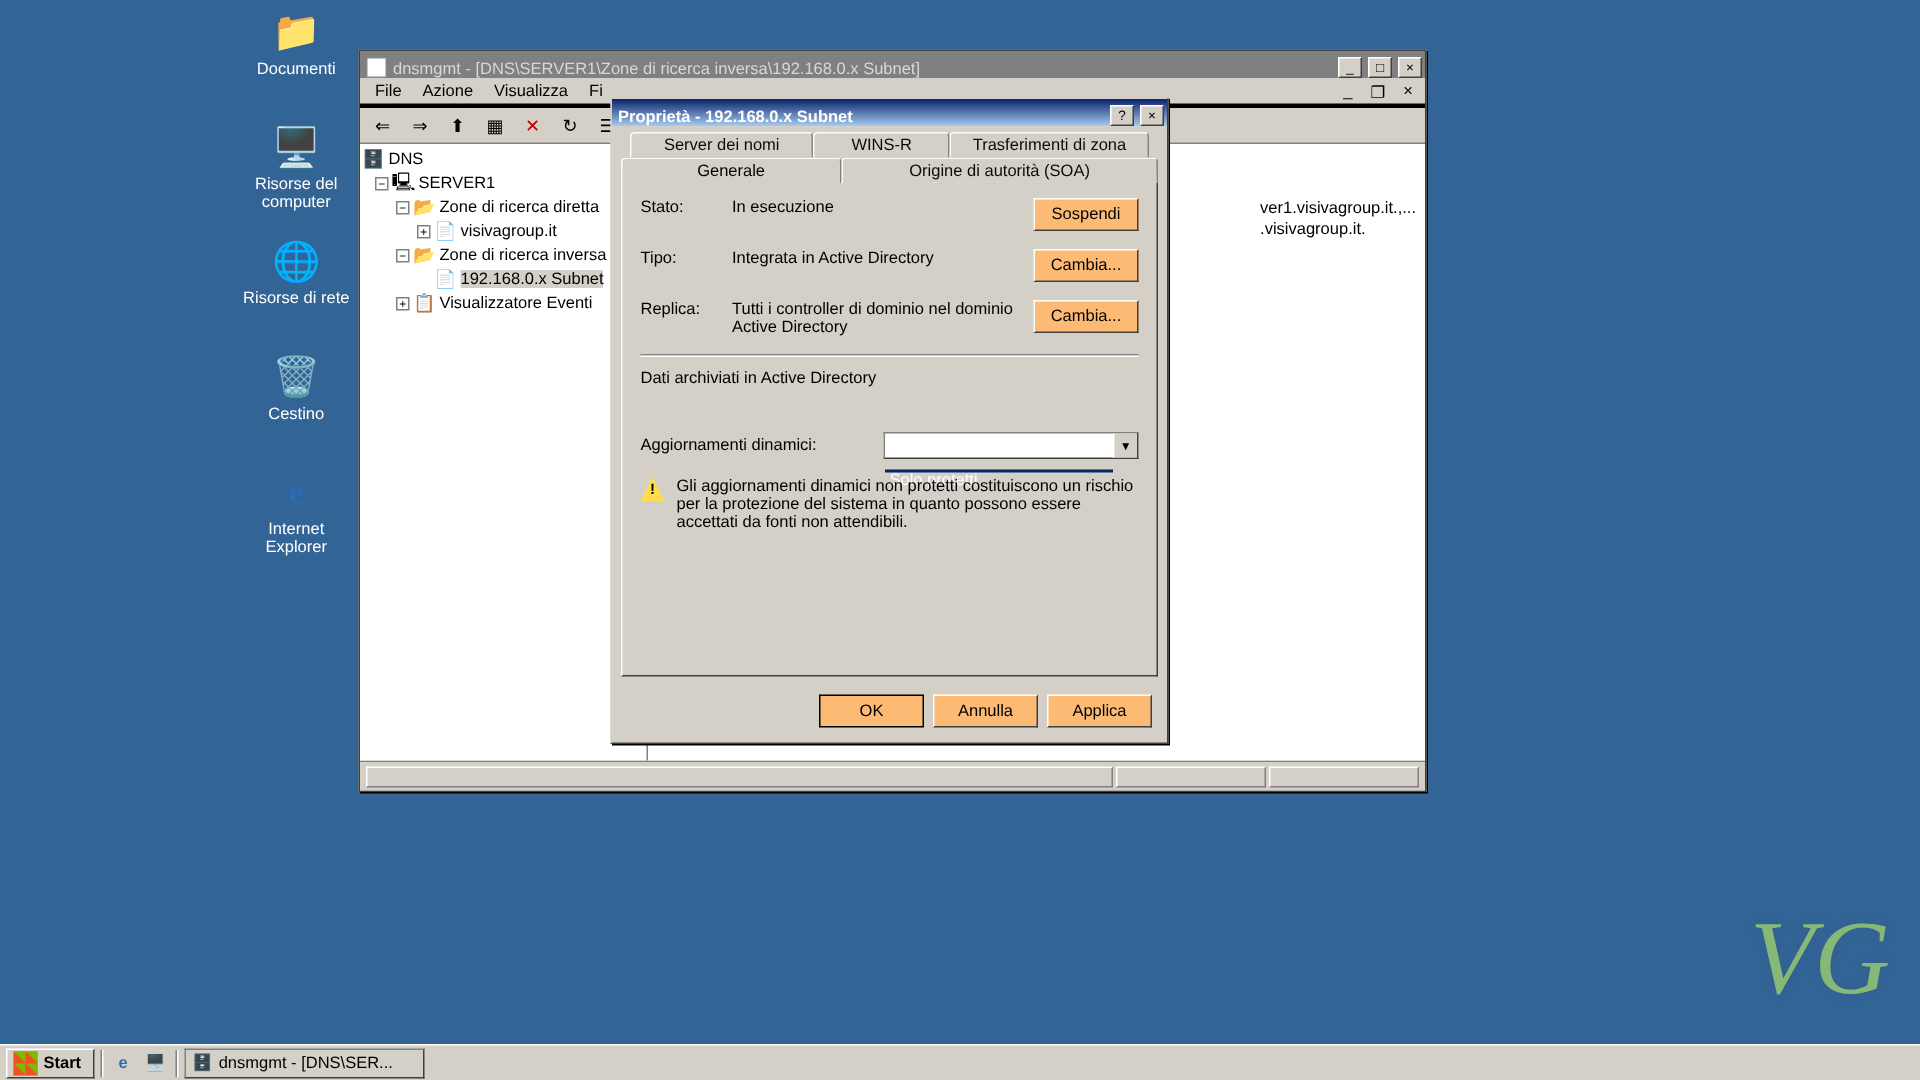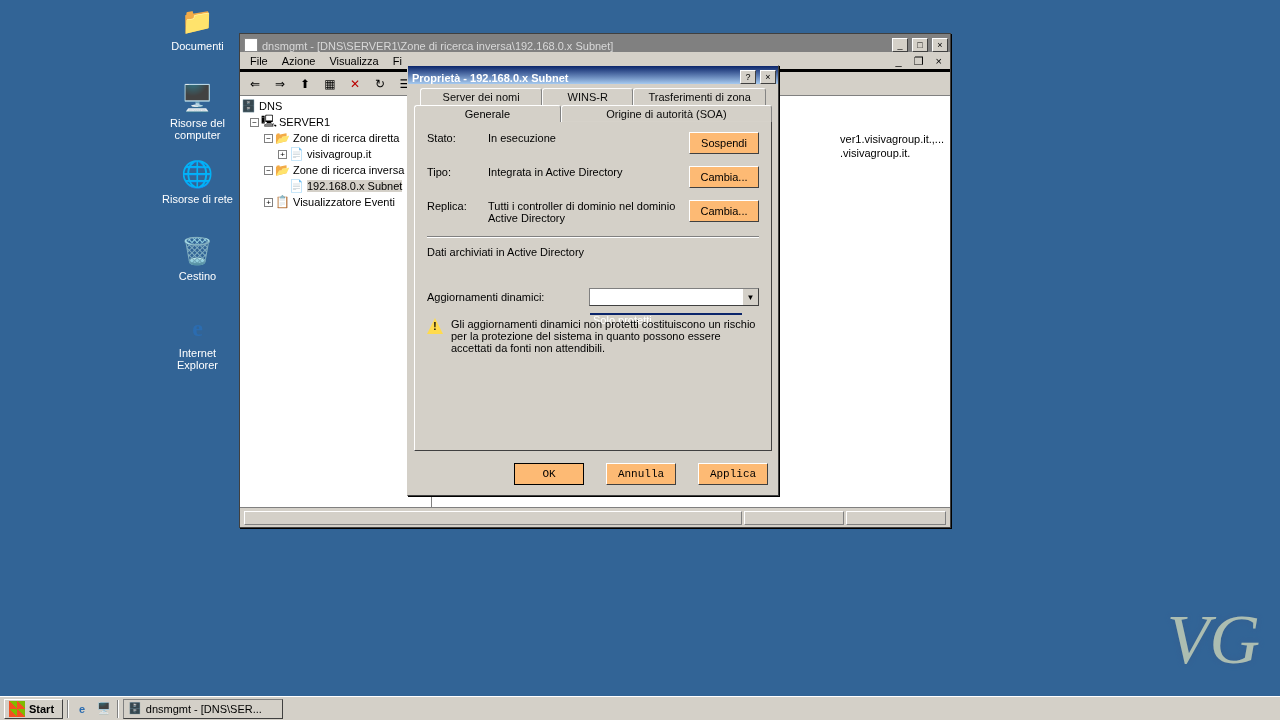--- a/index.html
+++ b/index.html
@@ -146,21 +146,21 @@
     border-left:1px solid #fff;
     display:flex;align-items:center;justify-content:center;font-size:8px;
   }
   .warn-icon {
     width:16px;height:16px;
     display:inline-flex;align-items:center;justify-content:center;
     background:#ffdb4d;
     clip-path: polygon(50% 0, 100% 100%, 0 100%);
     color:#000;font-weight:bold;font-size:10px;
   }
-  .dialog-buttons { display:flex; justify-content:flex-end; gap:22px; padding:6px 10px 10px;font-family:Liberation Mono, monospace; }
+  .dialog-buttons { display:flex; justify-content:flex-end; gap:6px; padding:6px 10px 10px; }
 
   
   .taskbar {
     position:absolute; left:0; right:0; bottom:0; height:24px;
     background:#D4D0C8;
     border-top:1px solid #fff;
     display:flex; align-items:center; gap:4px; padding:0 4px;
     z-index:50;
   }
   .start-btn {
@@ -175,21 +175,21 @@
     background:#D4D0C8;
     border:1px solid #404040;
     border-top-color:#808080;border-left-color:#808080;
     display:flex;align-items:center;gap:4px;padding:0 4px;
     font-size:11px;
   }
   .ql { width:18px;height:18px;display:flex;align-items:center;justify-content:center; }
   .logo {
     position:absolute; right:20px; bottom:40px;
     font-family: Georgia, serif; font-style:italic;
-    font-size:70px; color:#fef9c3; opacity:0.6;
+    font-size:70px; color:#bef264; opacity:0.6;
     text-shadow: 0 0 6px #3a5a88;
   }
   .content-list div { padding:1px 2px; }
 </style>
 </head>
 <body>
 
 <div class="desktop-icon" style="left:160px;top:5px">
   <div class="ico">📁</div>
   <div>Documenti</div>

